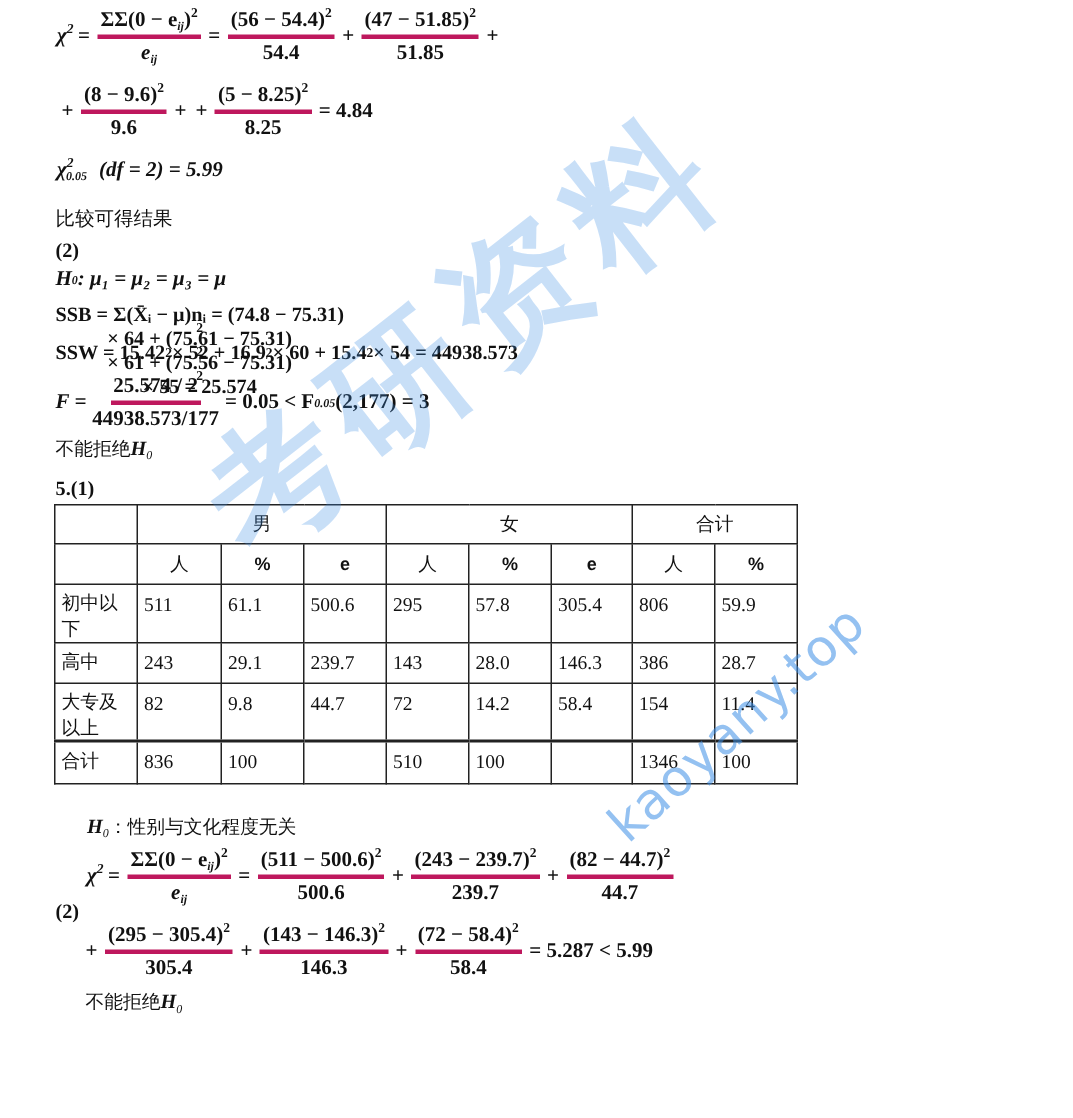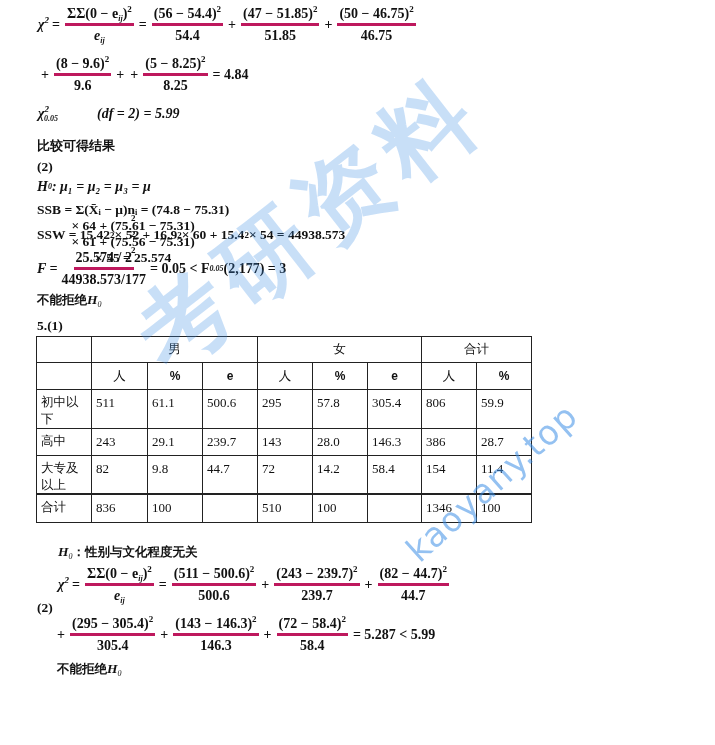--- a/index.html
+++ b/index.html
@@ -5,21 +5,21 @@
   html, body { margin: 0; padding: 0; background: #ffffff; }
   body { width: 715px; height: 745px; position: relative; overflow: hidden;
          font-family: "Liberation Serif", "DejaVu Serif", serif; color: #111; }
   .abs { position: absolute; white-space: nowrap; }
   .eq { font-family: "Liberation Serif", serif; font-size: 14px; font-weight: bold; display: flex; align-items: center; }
   .it { font-style: italic; }
   .frac { display: inline-flex; flex-direction: column; align-items: center; margin: 0 2px; vertical-align: middle; }
   .frac .num { padding: 0 2px 1px 2px; border-bottom: 3px solid #be185d; line-height: 16px; }
   .frac .den { padding: 1px 2px 0 2px; line-height: 17px; }
   .op { margin: 0 3px; }
-  .cjk { font-family: "DejaVu Sans", sans-serif; font-size: 12.5px; font-weight: bold; }
+  .cjk { font-family: "DejaVu Sans", sans-serif; font-size: 12.5px; font-weight: normal; }
   sup { font-size: 9px; vertical-align: 6px; line-height: 0; }
   sub { font-size: 8px; vertical-align: -3px; line-height: 0; }
   .label { font-family: "Liberation Serif", serif; font-weight: bold; font-size: 13.5px; }
 
   table.data { position: absolute; left: 36px; top: 336px; border-collapse: collapse;
                font-family: "Liberation Serif", serif; font-size: 13px; }
   table.data td { border: 1px solid #222; padding: 0 4px; vertical-align: top; box-sizing: border-box; }
   table.data td.hd { text-align: center; vertical-align: middle; font-family: "DejaVu Sans", sans-serif; font-size: 12.5px; }
   table.data td.hd.sym { font-family: "Liberation Sans", sans-serif; font-weight: bold; font-size: 12px; }
   table.data td.rowlab { font-family: "DejaVu Sans", sans-serif; font-size: 12.5px; line-height: 17px; padding-top: 3px; }
@@ -49,42 +49,38 @@
   <span class="frac">
       <span class="num"><span>(56 − 54.4)</span><sup>2</sup></span>
       <span class="den">54.4</span>
     </span>
   <span class="op">+</span>
   <span class="frac">
       <span class="num"><span>(47 − 51.85)</span><sup>2</sup></span>
       <span class="den">51.85</span>
     </span>
   <span class="op">+</span>
-  <span class="frac">
-      <span class="num"><span>(50 − 46.75)</span><sup>2</sup></span>
-      <span class="den">46.75</span>
-    </span>
 </div>
 
 <div class="abs eq" style="left:38px; top:56px;">
   <span class="op">+</span>
   <span class="frac">
       <span class="num"><span>(8 − 9.6)</span><sup>2</sup></span>
       <span class="den">9.6</span>
     </span>
   <span class="op">+</span>
   <span class="op">+</span>
   <span class="frac">
       <span class="num"><span>(5 − 8.25)</span><sup>2</sup></span>
       <span class="den">8.25</span>
     </span>
   <span class="op">= 4.84</span>
 </div>
 
-<div class="abs eq" style="left:38px; top:106px;gap:31px;">
+<div class="abs eq" style="left:38px; top:106px;">
   <span class="it"><span>χ</span><sup>2</sup><sub style="margin-left:-5px;">0.05</sub></span>
   <span class="it" style="margin-left:8px;">(df = 2) = 5.99</span>
 </div>
 
 <div class="abs cjk" style="left:37px; top:137px; font-size:13px;">比较可得结果</div>
 
 <div class="abs label" style="left:37px; top:159px;">(2)</div>
 
 <div class="abs eq it" style="left:37px; top:179px;">
   <span>H</span>

